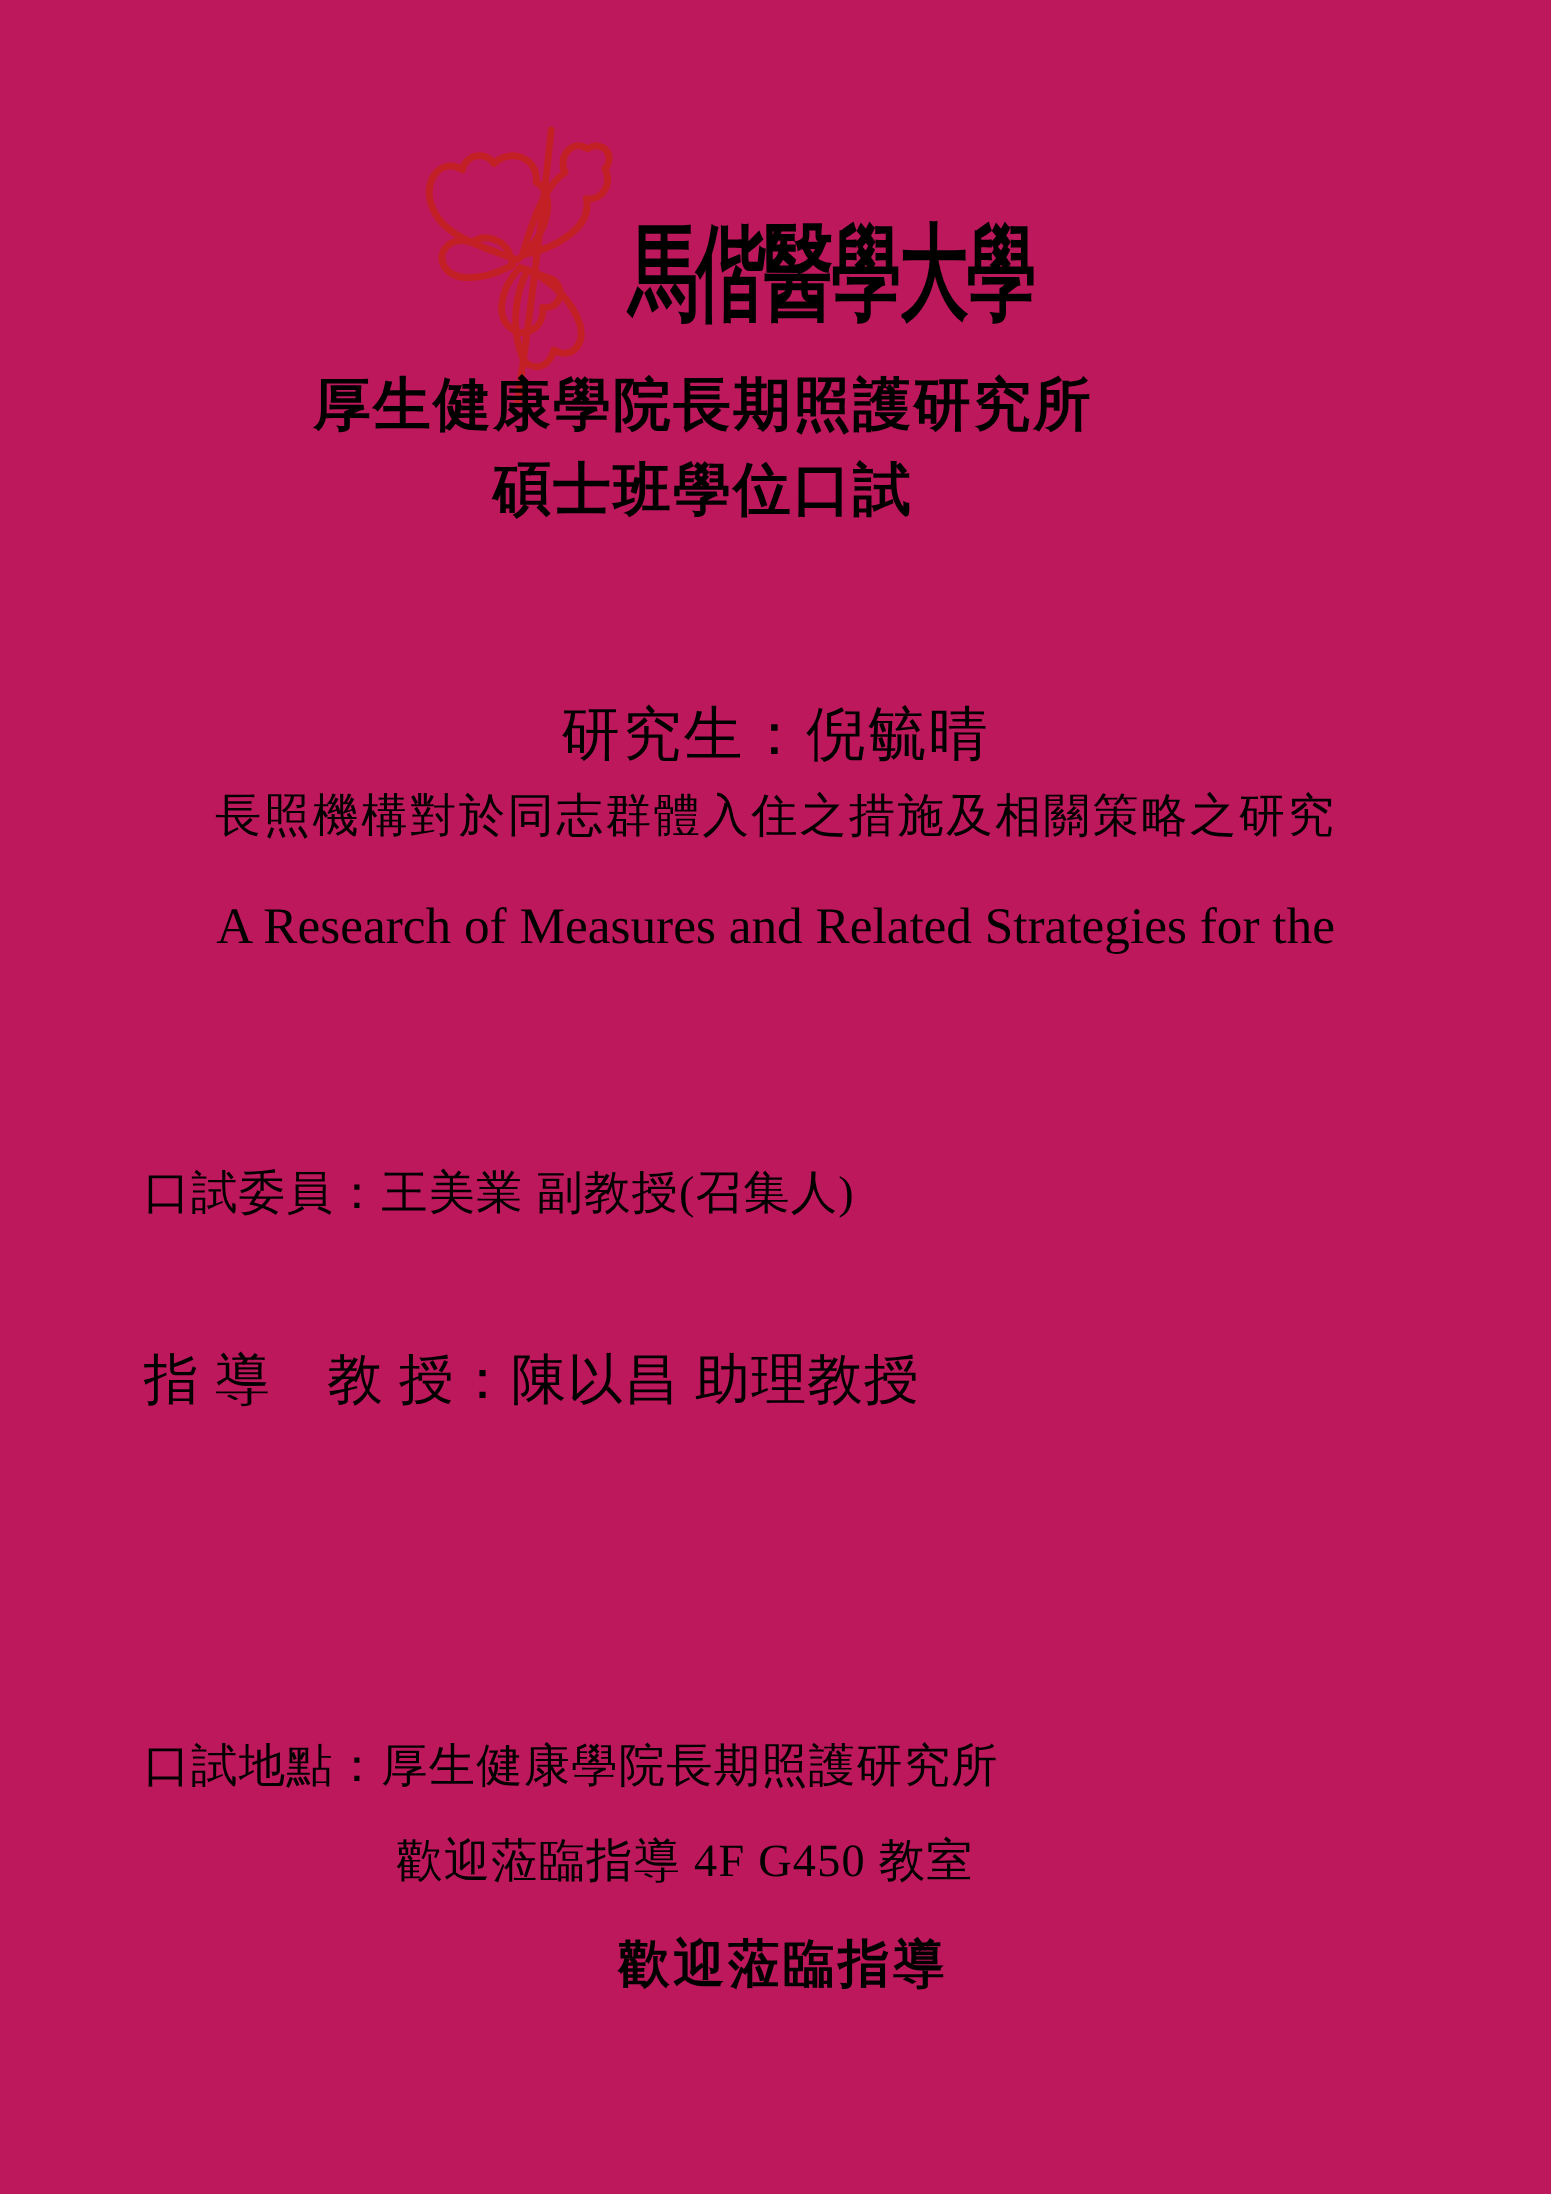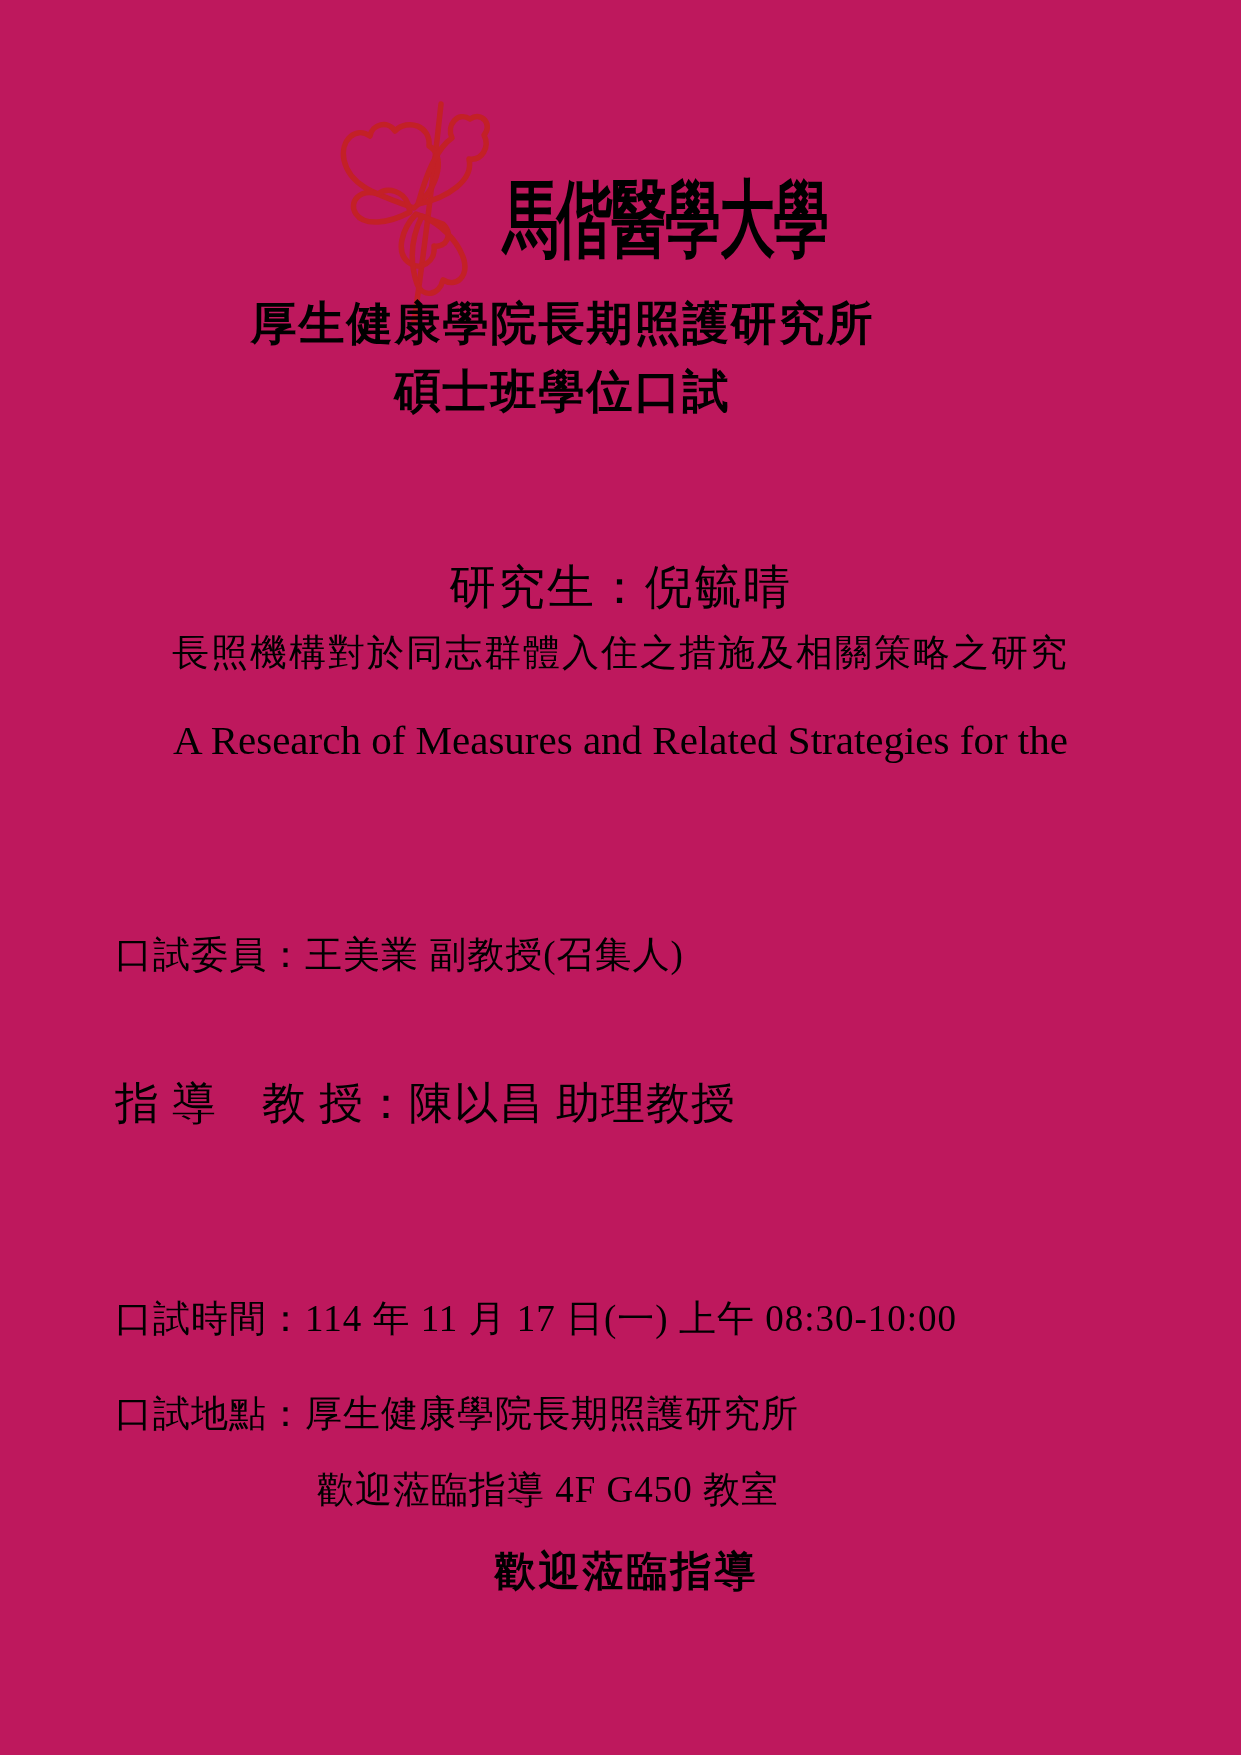--- a/index.html
+++ b/index.html
@@ -93,19 +93,18 @@
 
   <div class="abs centered student-line">研究生：倪毓晴</div>
 
   <div class="abs centered thesis-zh">長照機構對於同志群體入住之措施及相關策略之研究</div>
   <div class="abs centered thesis-en-1">A Research of Measures and Related Strategies for the</div>
 
   <div class="abs body-line committee-line">口試委員：王美業 副教授(召集人)</div>
 
   <div class="abs body-line advisor-line">指 導　教 授：陳以昌 助理教授</div>
 
-  <div class="abs body-line time-line">口試時間：114 年 11 月 17 日(一) 上午 08:30-10:00</div>
   <div class="abs body-line location-line">口試地點：厚生健康學院長期照護研究所</div>
   <div class="abs body-line room-line">歡迎蒞臨指導 4F G450 教室</div>
 
   <div class="abs centered welcome-line">歡迎蒞臨指導</div>
 
 </div>
 
 </body></html>

